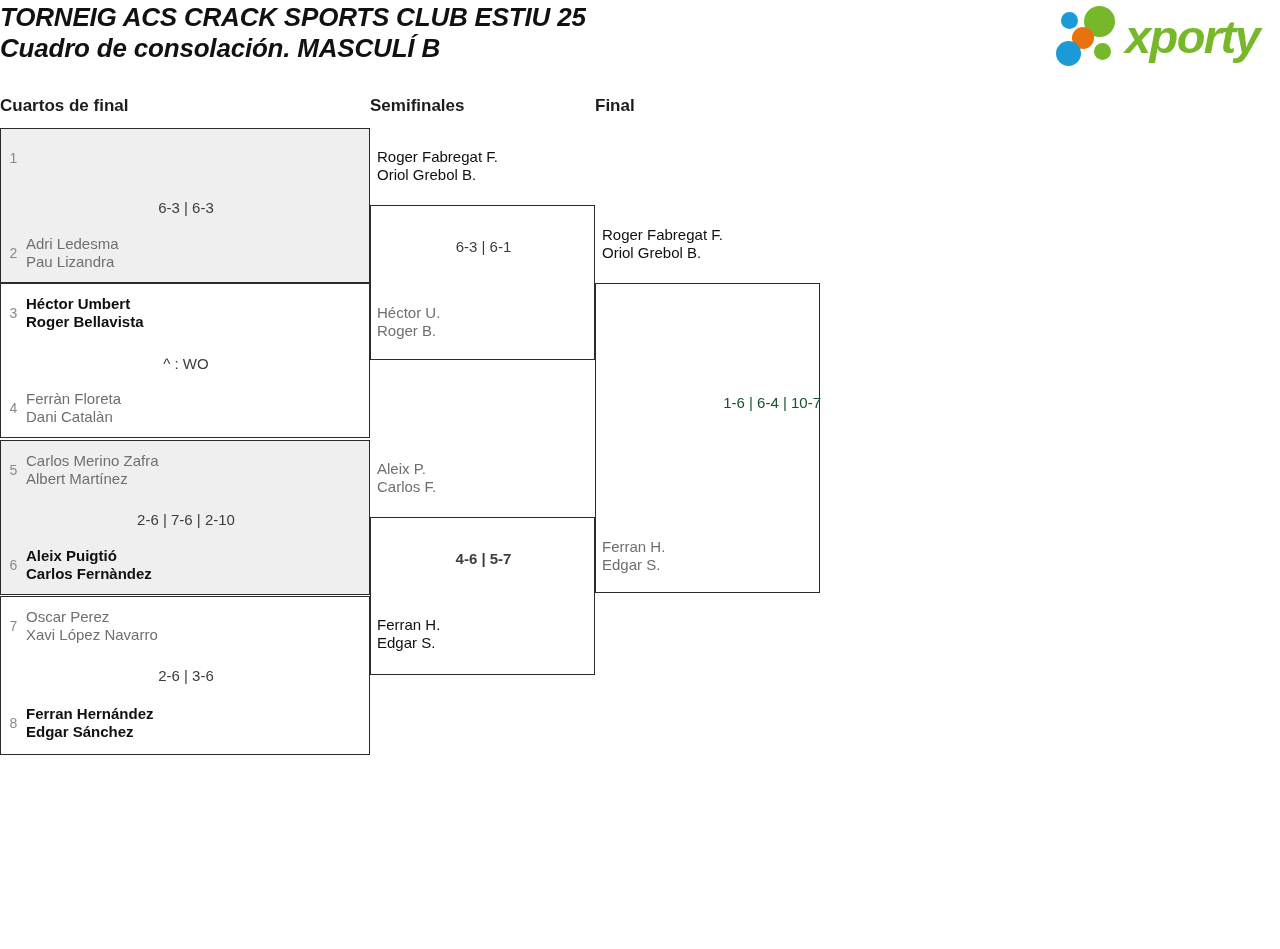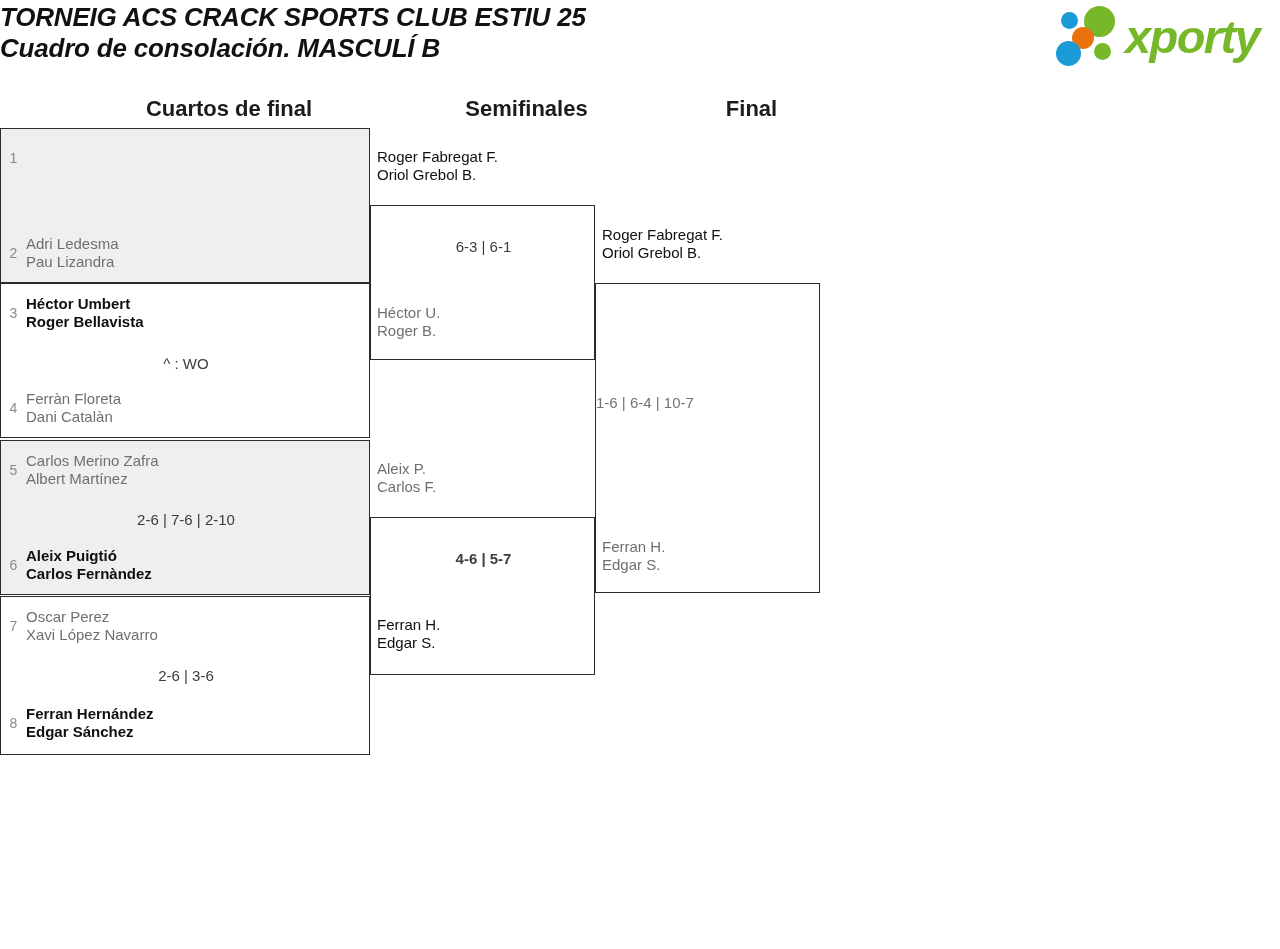--- a/index.html
+++ b/index.html
@@ -52,26 +52,24 @@
     font-size: 47px;
     font-weight: 700;
     letter-spacing: -1.6px;
     line-height: 56px;
     color: #76b82a;
   }
 
   
   .round-header {
     position: absolute;
-    font-size: 22px;
+    font-size: 17px;
     font-weight: 600;
     color: #1c1c1c;
-    text-align: center;
-    white-space: nowrap;
-    margin-left: 44px;
+    white-space: nowrap;
   }
   #round-header-0 { left: 0px;   top: 96px; width: 370px; }
   #round-header-1 { left: 370px; top: 96px; width: 225px; }
   #round-header-2 { left: 595px; top: 96px; width: 225px; }
 
   
   #bracket {
     position: absolute;
     left: 0; top: 0;
     width: 1280px; height: 949px;
@@ -182,23 +180,23 @@
     left: 595px; top: 283px;
     width: 225px; height: 310px;
     box-sizing: border-box;
     border: 1.5px solid #2b2b2b;
     background: #ffffff;
   }
   #final-score {
     position: absolute;
     left: 0; top: 110px;
     width: 225px;
-    text-align: left;
-    font-size: 15px;
-    color: #737373;
+    text-align: right;
+    font-size: 15px;
+    color: #14532d;
     white-space: nowrap;
   }
 
   .final-team {
     position: absolute;
     left: 602px;
     width: 215px;
     font-size: 15px;
     line-height: 18px;
   }
@@ -234,20 +232,21 @@
 <div class="round-header" id="round-header-0">Cuartos de final</div>
 <div class="round-header" id="round-header-1">Semifinales</div>
 <div class="round-header" id="round-header-2">Final</div>
 
 <div id="bracket">
 
   <div class="qf shaded" id="qf-0">
     <div class="competitor top winner">
       <span class="seed">1</span>
     </div>
+    <div class="score">6-3 | 6-3</div>
     <div class="competitor bottom loser">
       <span class="seed">2</span>
       <span class="names">
         <span class="name-line">Adri Ledesma</span>
         <span class="name-line">Pau Lizandra</span>
       </span>
     </div>
   </div>
 
   <div class="qf plain" id="qf-1">

